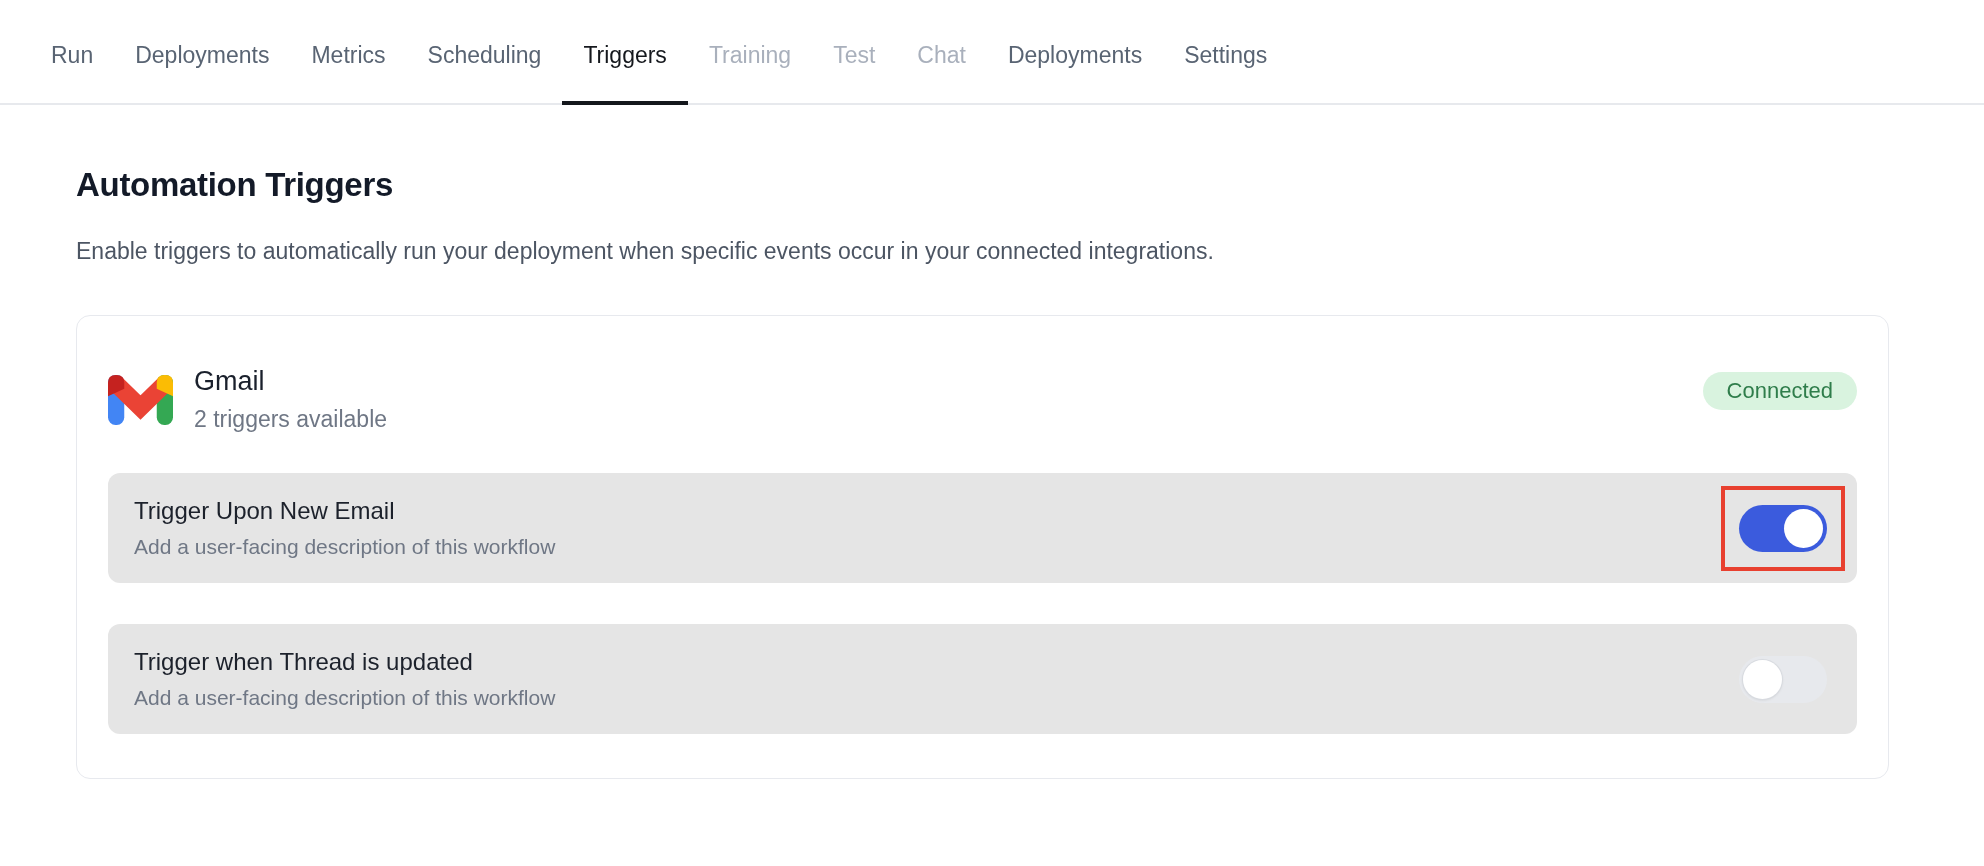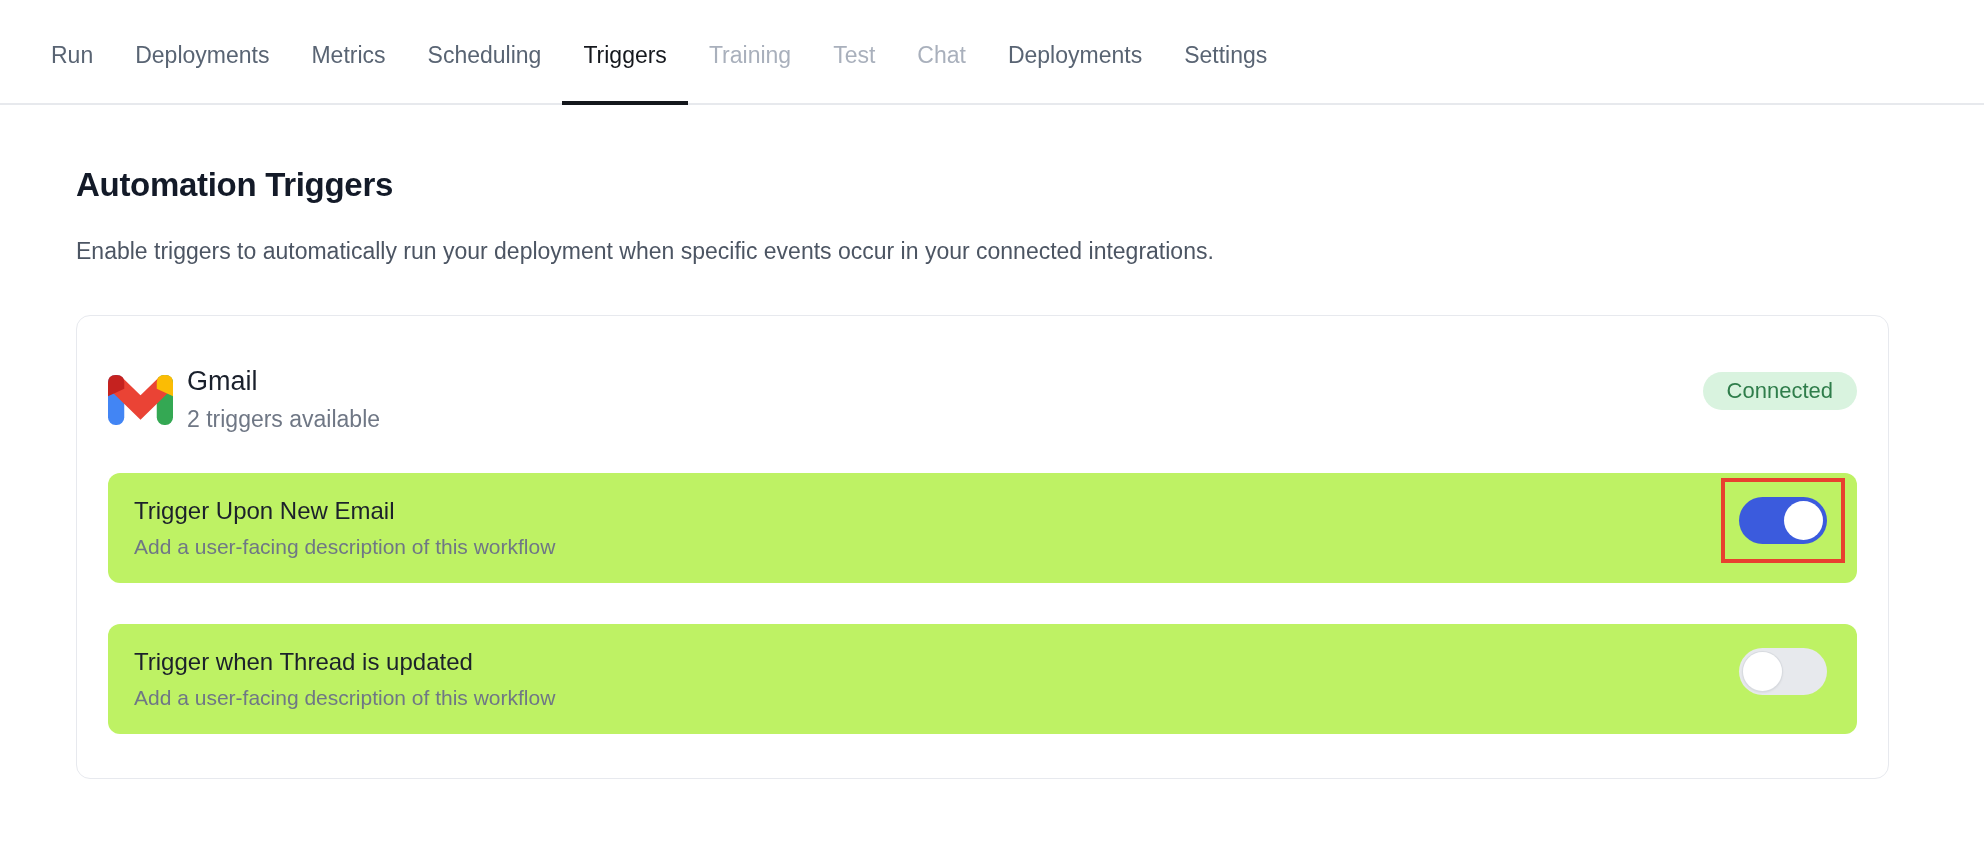--- a/index.html
+++ b/index.html
@@ -53,44 +53,44 @@
     border-radius: 14px;
     background: #ffffff;
     padding: 50px 31px 44px 31px;
   }
   .card-header {
     display: flex;
     align-items: flex-start;
     justify-content: space-between;
     margin-bottom: 40px;
   }
-  .card-header-left { display: flex; align-items: center; gap: 14px; }
+  .card-header-left { display: flex; align-items: center; gap: 21px; }
   .gmail-icon { display: inline-flex; width: 65px; height: 50px; }
   .gmail-icon svg { width: 65px; height: 50px; }
   .integration-name { font-size: 27px; color: #1a202c; }
   .integration-subtitle { font-size: 23px; color: #6f7785; margin-top: 9px; }
   .badge {
     display: inline-block;
     background: #d9f3df;
     color: #2f7d4b;
     font-size: 22px;
     line-height: 38px;
     padding: 0 24px;
     border-radius: 999px;
     margin-top: 6px;
   }
 
   
   .trigger-list { display: flex; flex-direction: column; gap: 41px; }
   .trigger-row {
-    background: #bef264;
+    background: #e5e5e5;
     border-radius: 12px;
     padding: 24px 30px 24px 26px;
     display: flex;
-    align-items: flex-start;
+    align-items: center;
     justify-content: space-between;
     min-height: 107px;
   }
   .trigger-title { font-size: 24px; color: #1c212b; }
   .trigger-desc { font-size: 21px; color: #6f7785; margin-top: 10px; }
 
   .annotation {
     display: inline-flex;
     border: 4px solid transparent;
     padding: 15px 14px;

